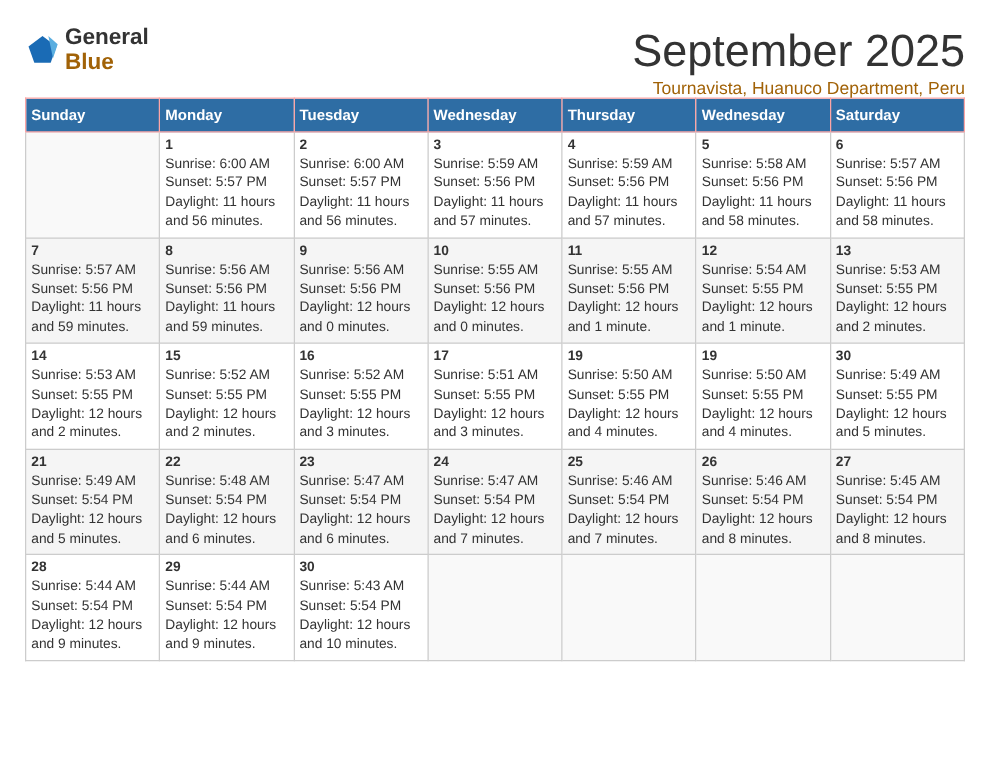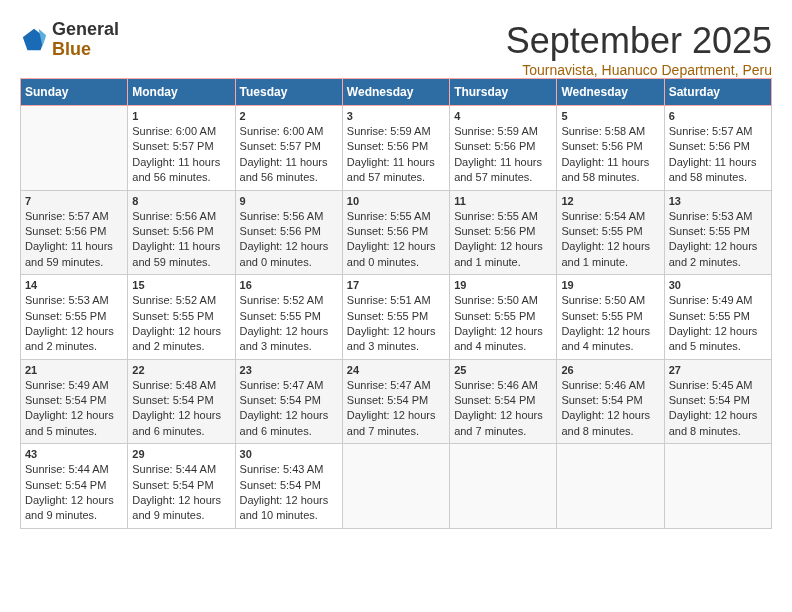--- a/index.html
+++ b/index.html
@@ -235,21 +235,21 @@
         <span class="day-number">26</span>
         <span class="day-info">Sunrise: 5:46 AM<br>Sunset: 5:54 PM<br>Daylight: 12 hours and 8 minutes.</span>
       </td>
         <td>
         <span class="day-number">27</span>
         <span class="day-info">Sunrise: 5:45 AM<br>Sunset: 5:54 PM<br>Daylight: 12 hours and 8 minutes.</span>
       </td>
       </tr>
       <tr>
         <td>
-        <span class="day-number">43</span>
+        <span class="day-number">28</span>
         <span class="day-info">Sunrise: 5:44 AM<br>Sunset: 5:54 PM<br>Daylight: 12 hours and 9 minutes.</span>
       </td>
         <td>
         <span class="day-number">29</span>
         <span class="day-info">Sunrise: 5:44 AM<br>Sunset: 5:54 PM<br>Daylight: 12 hours and 9 minutes.</span>
       </td>
         <td>
         <span class="day-number">30</span>
         <span class="day-info">Sunrise: 5:43 AM<br>Sunset: 5:54 PM<br>Daylight: 12 hours and 10 minutes.</span>
       </td>

